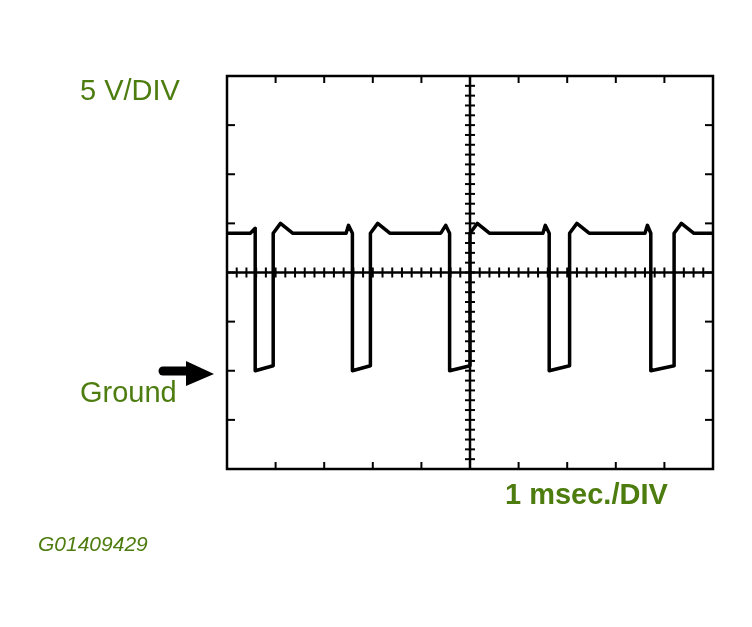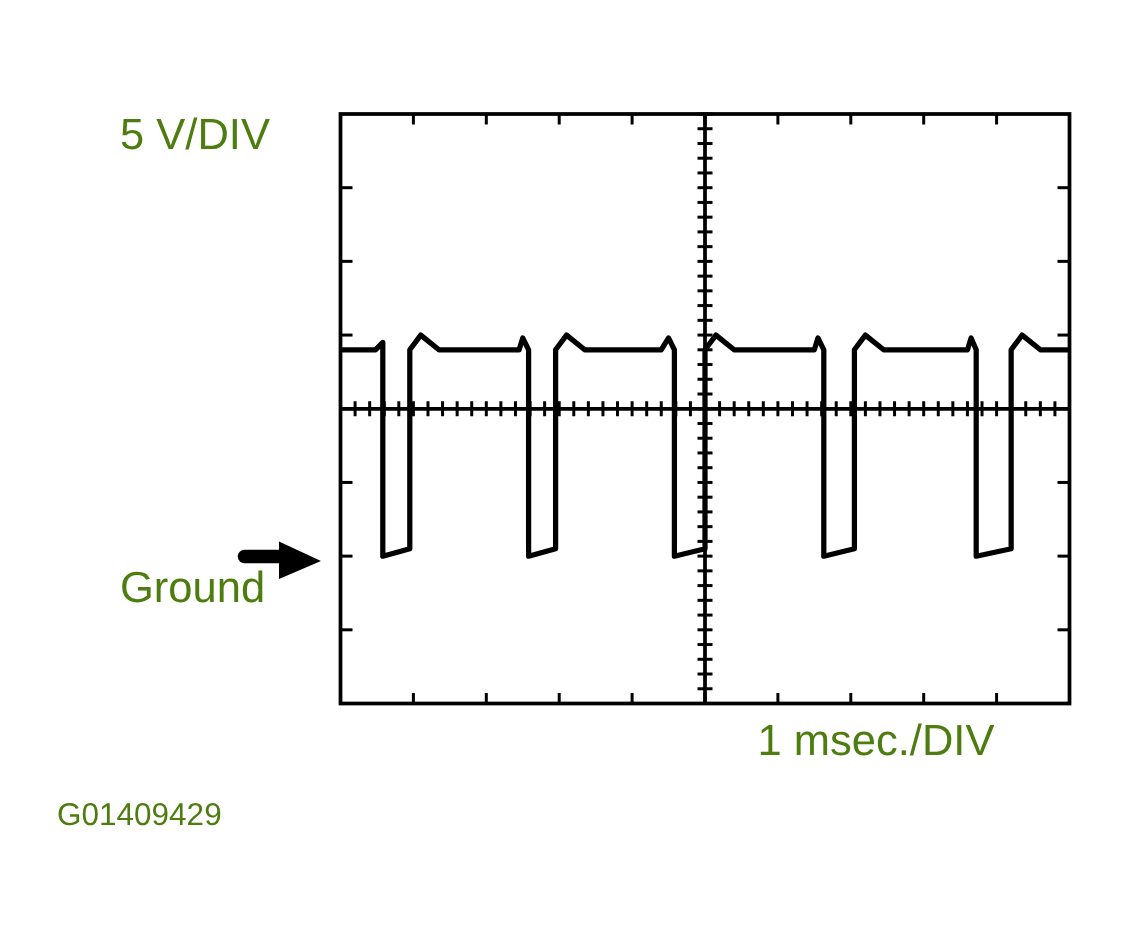--- a/index.html
+++ b/index.html
@@ -1,22 +1,22 @@
 <!DOCTYPE html>
 <html><head>
 <meta charset="utf-8">
 <style>
   html, body { margin: 0; padding: 0; background: #ffffff; }
   body { width: 752px; height: 627px; position: relative; overflow: hidden;
          font-family: "Liberation Sans", sans-serif; color: #000; }
   .label { position: absolute; white-space: nowrap; color: #4d7c0f; }
   #vdiv { left: 80px; top: 74px; font-size: 29px; }
   #ground { left: 36px; top: 376px; font-size: 29px; margin-left: 44px; }
-  #tdiv { left: 505px; top: 478px; font-size: 29px; }
-  #figid { left: 38px; top: 532px; font-size: 21px; }
+  #tdiv { left: 505px; top: 478px; font-size: 29px; font-weight: bold; }
+  #figid { left: 38px; top: 532px; font-size: 21px; font-style: italic; }
   #scope { position: absolute; left: 0; top: 0; }
 </style>
 </head>
 <body>
 
 <svg id="scope" width="752" height="627" viewBox="0 0 752 627" xmlns="http://www.w3.org/2000/svg">
   <g id="frame">
       <rect x="227" y="76" width="486" height="393" fill="none" stroke="#000" stroke-width="2.5"></rect>
       <line x1="470" y1="76" x2="470" y2="469" stroke="#000" stroke-width="2.5"></line>
       <line x1="227" y1="272.5" x2="713" y2="272.5" stroke="#000" stroke-width="2.5"></line>

